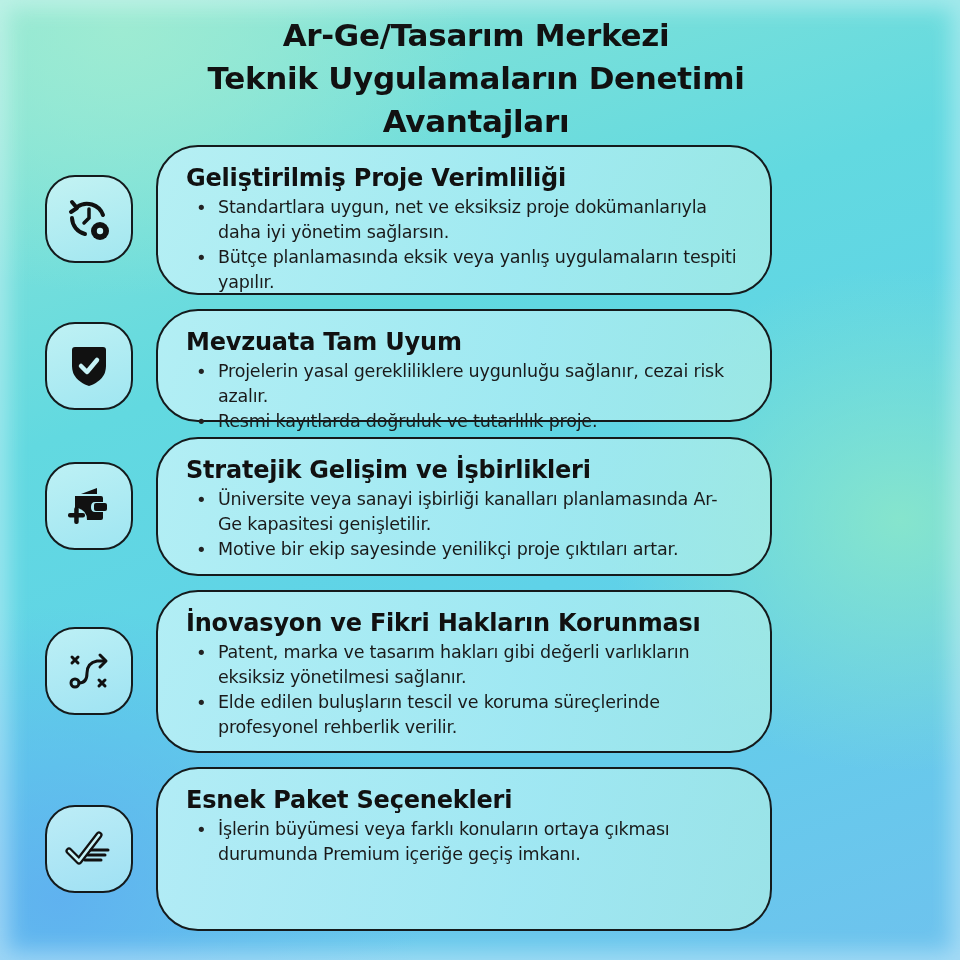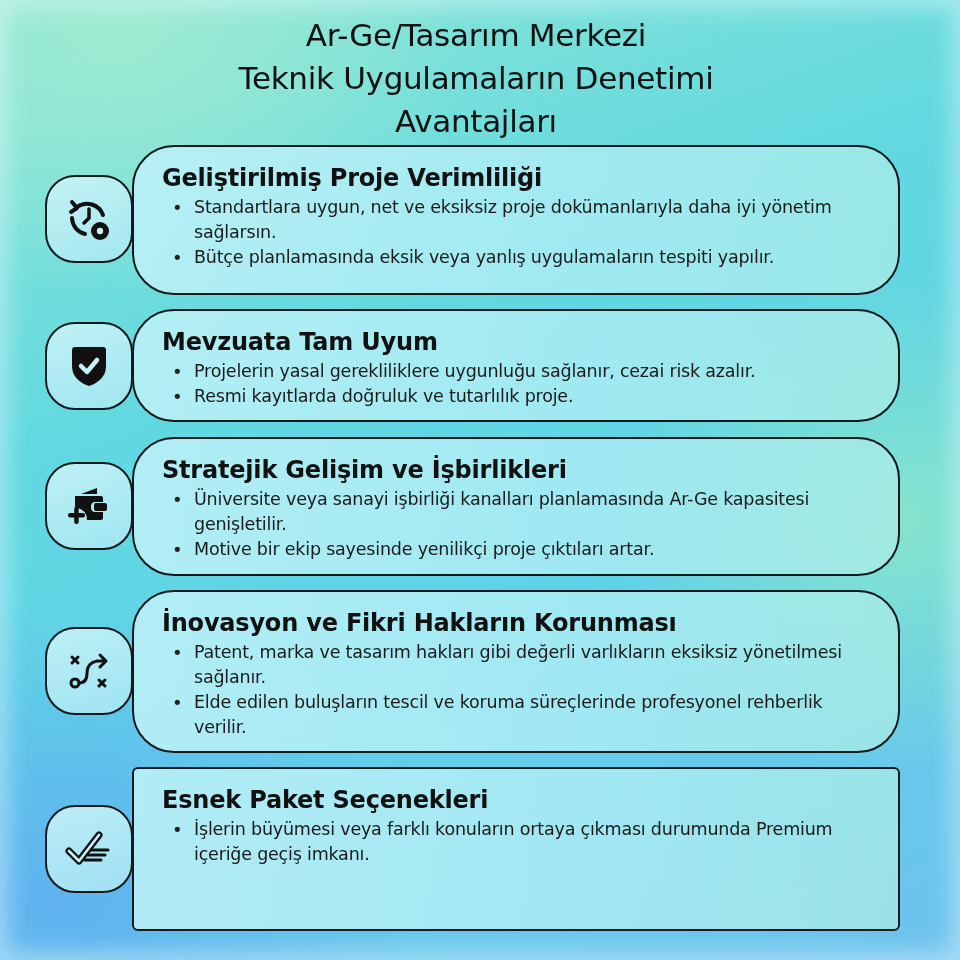--- a/index.html
+++ b/index.html
@@ -13,33 +13,33 @@
       radial-gradient(ellipse 520px 420px at 60px 900px, rgba(95,175,240,0.9), rgba(95,175,240,0) 70%),
       radial-gradient(ellipse 500px 380px at 120px 30px, rgba(160,236,210,0.9), rgba(160,236,210,0) 70%),
       linear-gradient(160deg, #8ee6d4 0%, #62d9e0 35%, #5fd2e8 60%, #6ec2ee 100%);
   }
   body::after {
     content: ""; position: absolute; inset: 0; pointer-events: none;
     box-shadow: inset 0 0 22px 8px rgba(235,250,255,0.45);
   }
   .title {
     position: absolute; left: 0; top: 14px; width: 952px;
-    text-align: center; font-weight: normal; font-size: 31px; line-height: 43px;
+    text-align: center; font-weight: bold; font-size: 31px; line-height: 43px;
     letter-spacing: -0.3px; color: #111;
   }
   .title div { white-space: nowrap; }
   .icon-box {
     position: absolute; left: 45px; width: 88px; height: 88px;
     border: 2px solid #141a1c; border-radius: 30px;
     background: linear-gradient(160deg, rgba(205,245,248,0.85), rgba(170,232,244,0.85));
     display: flex; align-items: center; justify-content: center;
   }
   .icon-box svg { width: 52px; height: 52px; }
   .card {
-    position: absolute; left: 132px; width: 768px;
+    position: absolute; left: 156px; width: 616px;
     border: 2px solid #141a1c; border-radius: 42px;
     background: linear-gradient(100deg, rgba(185,240,246,0.92) 0%, rgba(170,236,244,0.85) 60%, rgba(170,236,230,0.75) 100%);
     padding: 14px 30px 0 28px;
   }
   .card h2 {
     font-size: 24px; font-weight: normal; line-height: 34px; color: #111;
     letter-spacing: -0.2px; font-weight: 600;
   }
   .card ul { list-style: none; padding-left: 10px; }
   .card li {
@@ -125,18 +125,18 @@
   </ul>
 </div>
 
 <div class="icon-box" style="top:805px;">
   <svg viewBox="0 0 52 52">
     <path d="M6 28 L16 38 L36 12" fill="none" stroke="#111" stroke-width="7" stroke-linecap="round" stroke-linejoin="round"></path>
     <path d="M6 28 L16 38 L36 12" fill="none" stroke="#c6f2f6" stroke-width="2.6" stroke-linecap="round" stroke-linejoin="round"></path>
     <path d="M28 27 L45 27 M25 32 L42 32 M22 37 L38 37" stroke="#111" stroke-width="3" stroke-linecap="round"></path>
   </svg>
 </div>
-<div class="card" style="top:767px; height:164px;border-radius:6px;">
+<div class="card" style="top:767px; height:164px;">
   <h2>Esnek Paket Seçenekleri</h2>
   <ul>
     <li>İşlerin büyümesi veya farklı konuların ortaya çıkması durumunda Premium içeriğe geçiş imkanı.</li>
   </ul>
 </div>
 
 </body></html>

